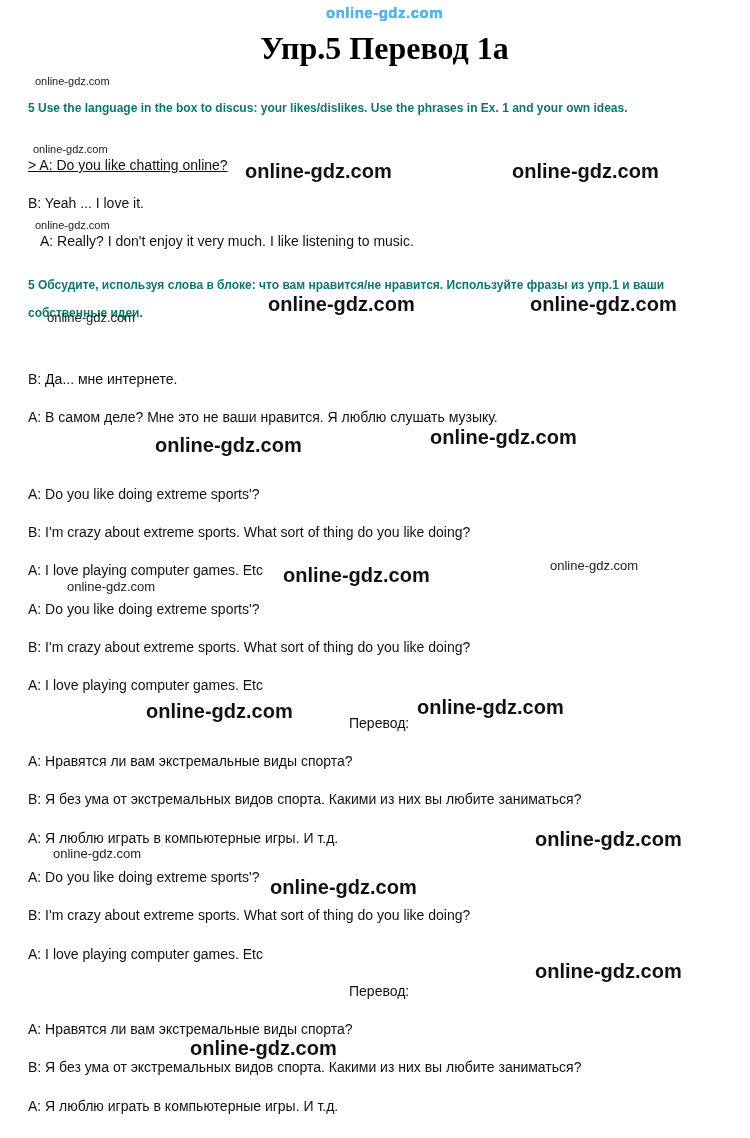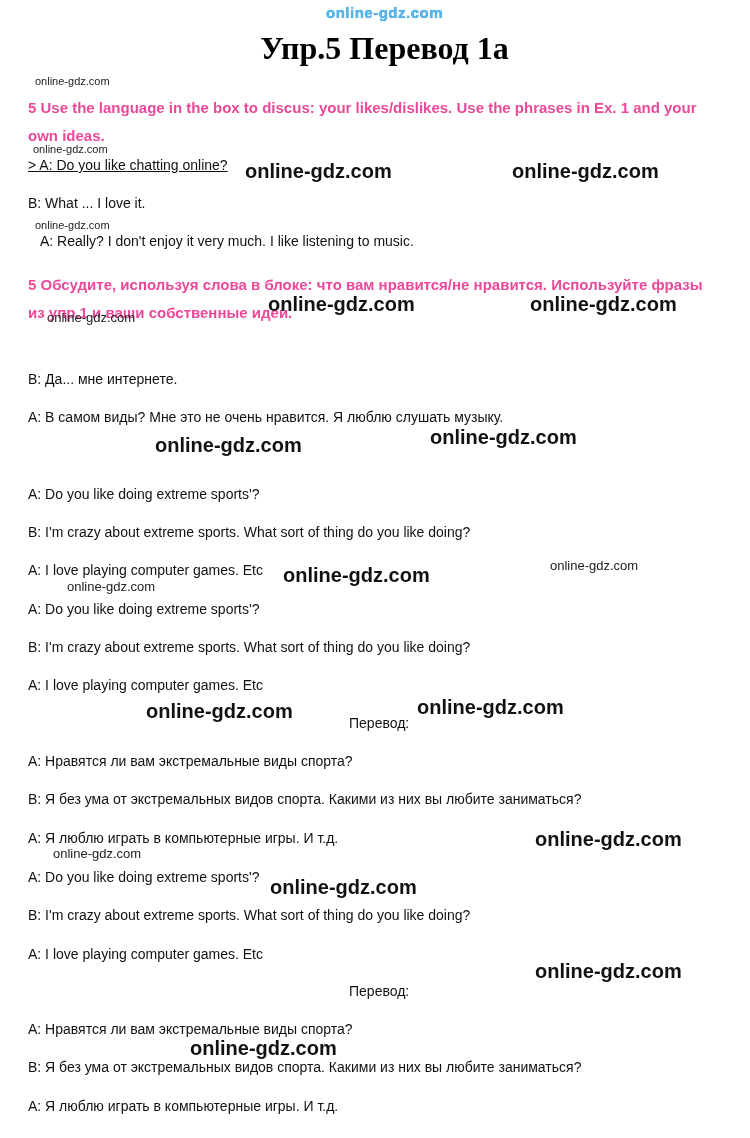--- a/index.html
+++ b/index.html
@@ -35,24 +35,24 @@
     top: 30px;
     width: 100%;
     text-align: center;
     font-family: "Liberation Serif", serif;
     font-weight: bold;
     font-size: 32px;
     color: #000000;
   }
   .task {
     font-weight: bold;
-    font-size: 15px;
+    font-size: 12px;
     width: 692px;
     line-height: 28px;
-    color: #ec4899;
+    color: #0f766e;
   }
   .line {
     font-size: 14px;
     color: #111111;
   }
   .wm-sm { font-size: 11px; color: #222222; }
   .wm-md { font-size: 13px; color: #222222; }
   .wm-lg { font-size: 20px; font-weight: bold; color: #111111; }
 </style>
 </head>
@@ -64,31 +64,31 @@
 
   <div class="abs title">Упр.5 Перевод 1а</div>
 
   <div class="abs wm-sm" style="left:35px; top:75px;">online-gdz.com</div>
   <div class="abs task wrap" style="left:28px; top:94px;">5 Use the language in the box to discus: your likes/dislikes. Use the phrases in Ex. 1 and your own ideas.</div>
   <div class="abs wm-sm" style="left:33px; top:143px;">online-gdz.com</div>
 
   <div class="abs line" style="left:28px; top:157px;text-decoration:underline;">&gt; A: Do you like chatting online?</div>
   <div class="abs wm-lg" style="left:245px; top:160px;">online-gdz.com</div>
   <div class="abs wm-lg" style="left:512px; top:160px;">online-gdz.com</div>
-  <div class="abs line" style="left:28px; top:195px;">B: What ... I love it.</div>
+  <div class="abs line" style="left:28px; top:195px;">B: Yeah ... I love it.</div>
   <div class="abs wm-sm" style="left:35px; top:219px;">online-gdz.com</div>
   <div class="abs line" style="left:40px; top:233px;">A: Really? I don't enjoy it very much. I like listening to music.</div>
 
   <div class="abs task wrap" style="left:28px; top:271px;">5 Обсудите, используя слова в блоке: что вам нравится/не нравится. Используйте фразы из упр.1 и ваши собственные идеи.</div>
   <div class="abs wm-lg" style="left:268px; top:293px;">online-gdz.com</div>
   <div class="abs wm-lg" style="left:530px; top:293px;">online-gdz.com</div>
   <div class="abs wm-md" style="left:47px; top:310px;">online-gdz.com</div>
 
   <div class="abs line" style="left:28px; top:371px;">B: Да... мне интернете.</div>
-  <div class="abs line" style="left:28px; top:409px;">A: В самом виды? Мне это не очень нравится. Я люблю слушать музыку.</div>
+  <div class="abs line" style="left:28px; top:409px;">A: В самом деле? Мне это не ваши нравится. Я люблю слушать музыку.</div>
   <div class="abs wm-lg" style="left:430px; top:426px;">online-gdz.com</div>
   <div class="abs wm-lg" style="left:155px; top:434px;">online-gdz.com</div>
 
   <div class="abs line" style="left:28px; top:486px;">A: Do you like doing extreme sports'?</div>
   <div class="abs line" style="left:28px; top:524px;">B: I'm crazy about extreme sports. What sort of thing do you like doing?</div>
   <div class="abs line" style="left:28px; top:562px;">A: I love playing computer games. Etc</div>
   <div class="abs wm-lg" style="left:283px; top:564px;">online-gdz.com</div>
   <div class="abs wm-md" style="left:550px; top:558px;">online-gdz.com</div>
   <div class="abs wm-md" style="left:67px; top:579px;">online-gdz.com</div>
 

